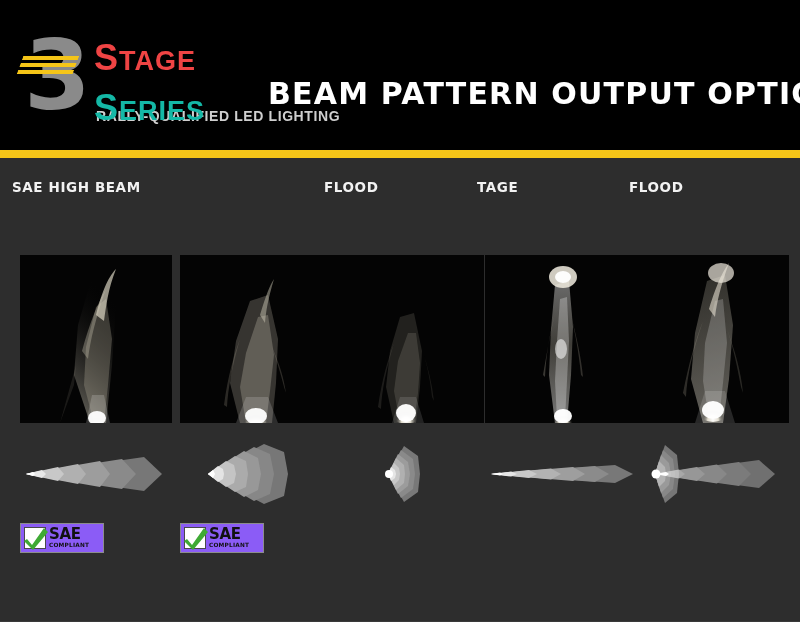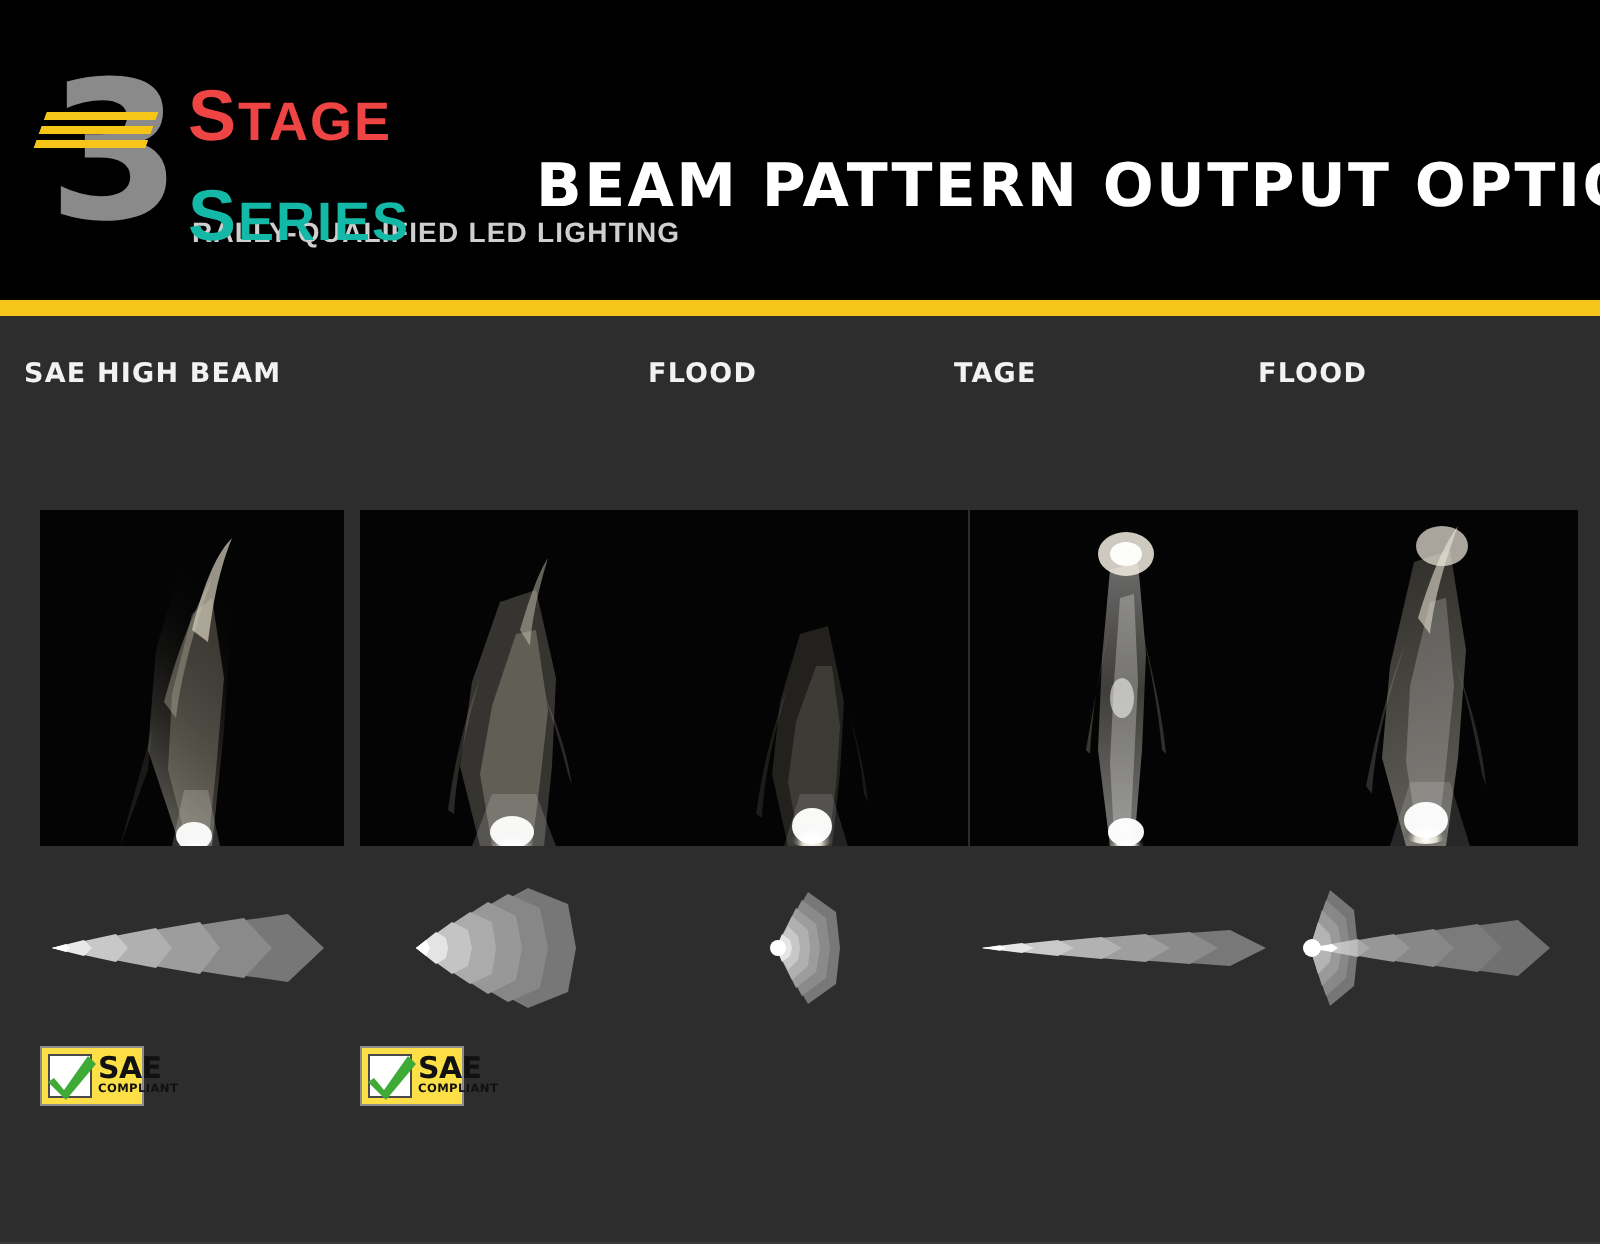--- a/index.html
+++ b/index.html
@@ -175,23 +175,23 @@
     width: 152px;
     height: 68px;
   }
   .beam svg { display: block; }
 
   
   .sae-badge {
     position: absolute;
     top: 355px;
     left: 0;
-    width: 52px;
+    width: 84px;
     height: 30px;
-    background: #fde047;
+    background: #8b5cf6;
     border: 1px solid #8c8c8c;
     box-sizing: border-box;
     display: flex;
     align-items: center;
     padding: 2px 3px;
   }
   .sae-check {
     width: 22px;
     height: 22px;
     background: #ffffff;

